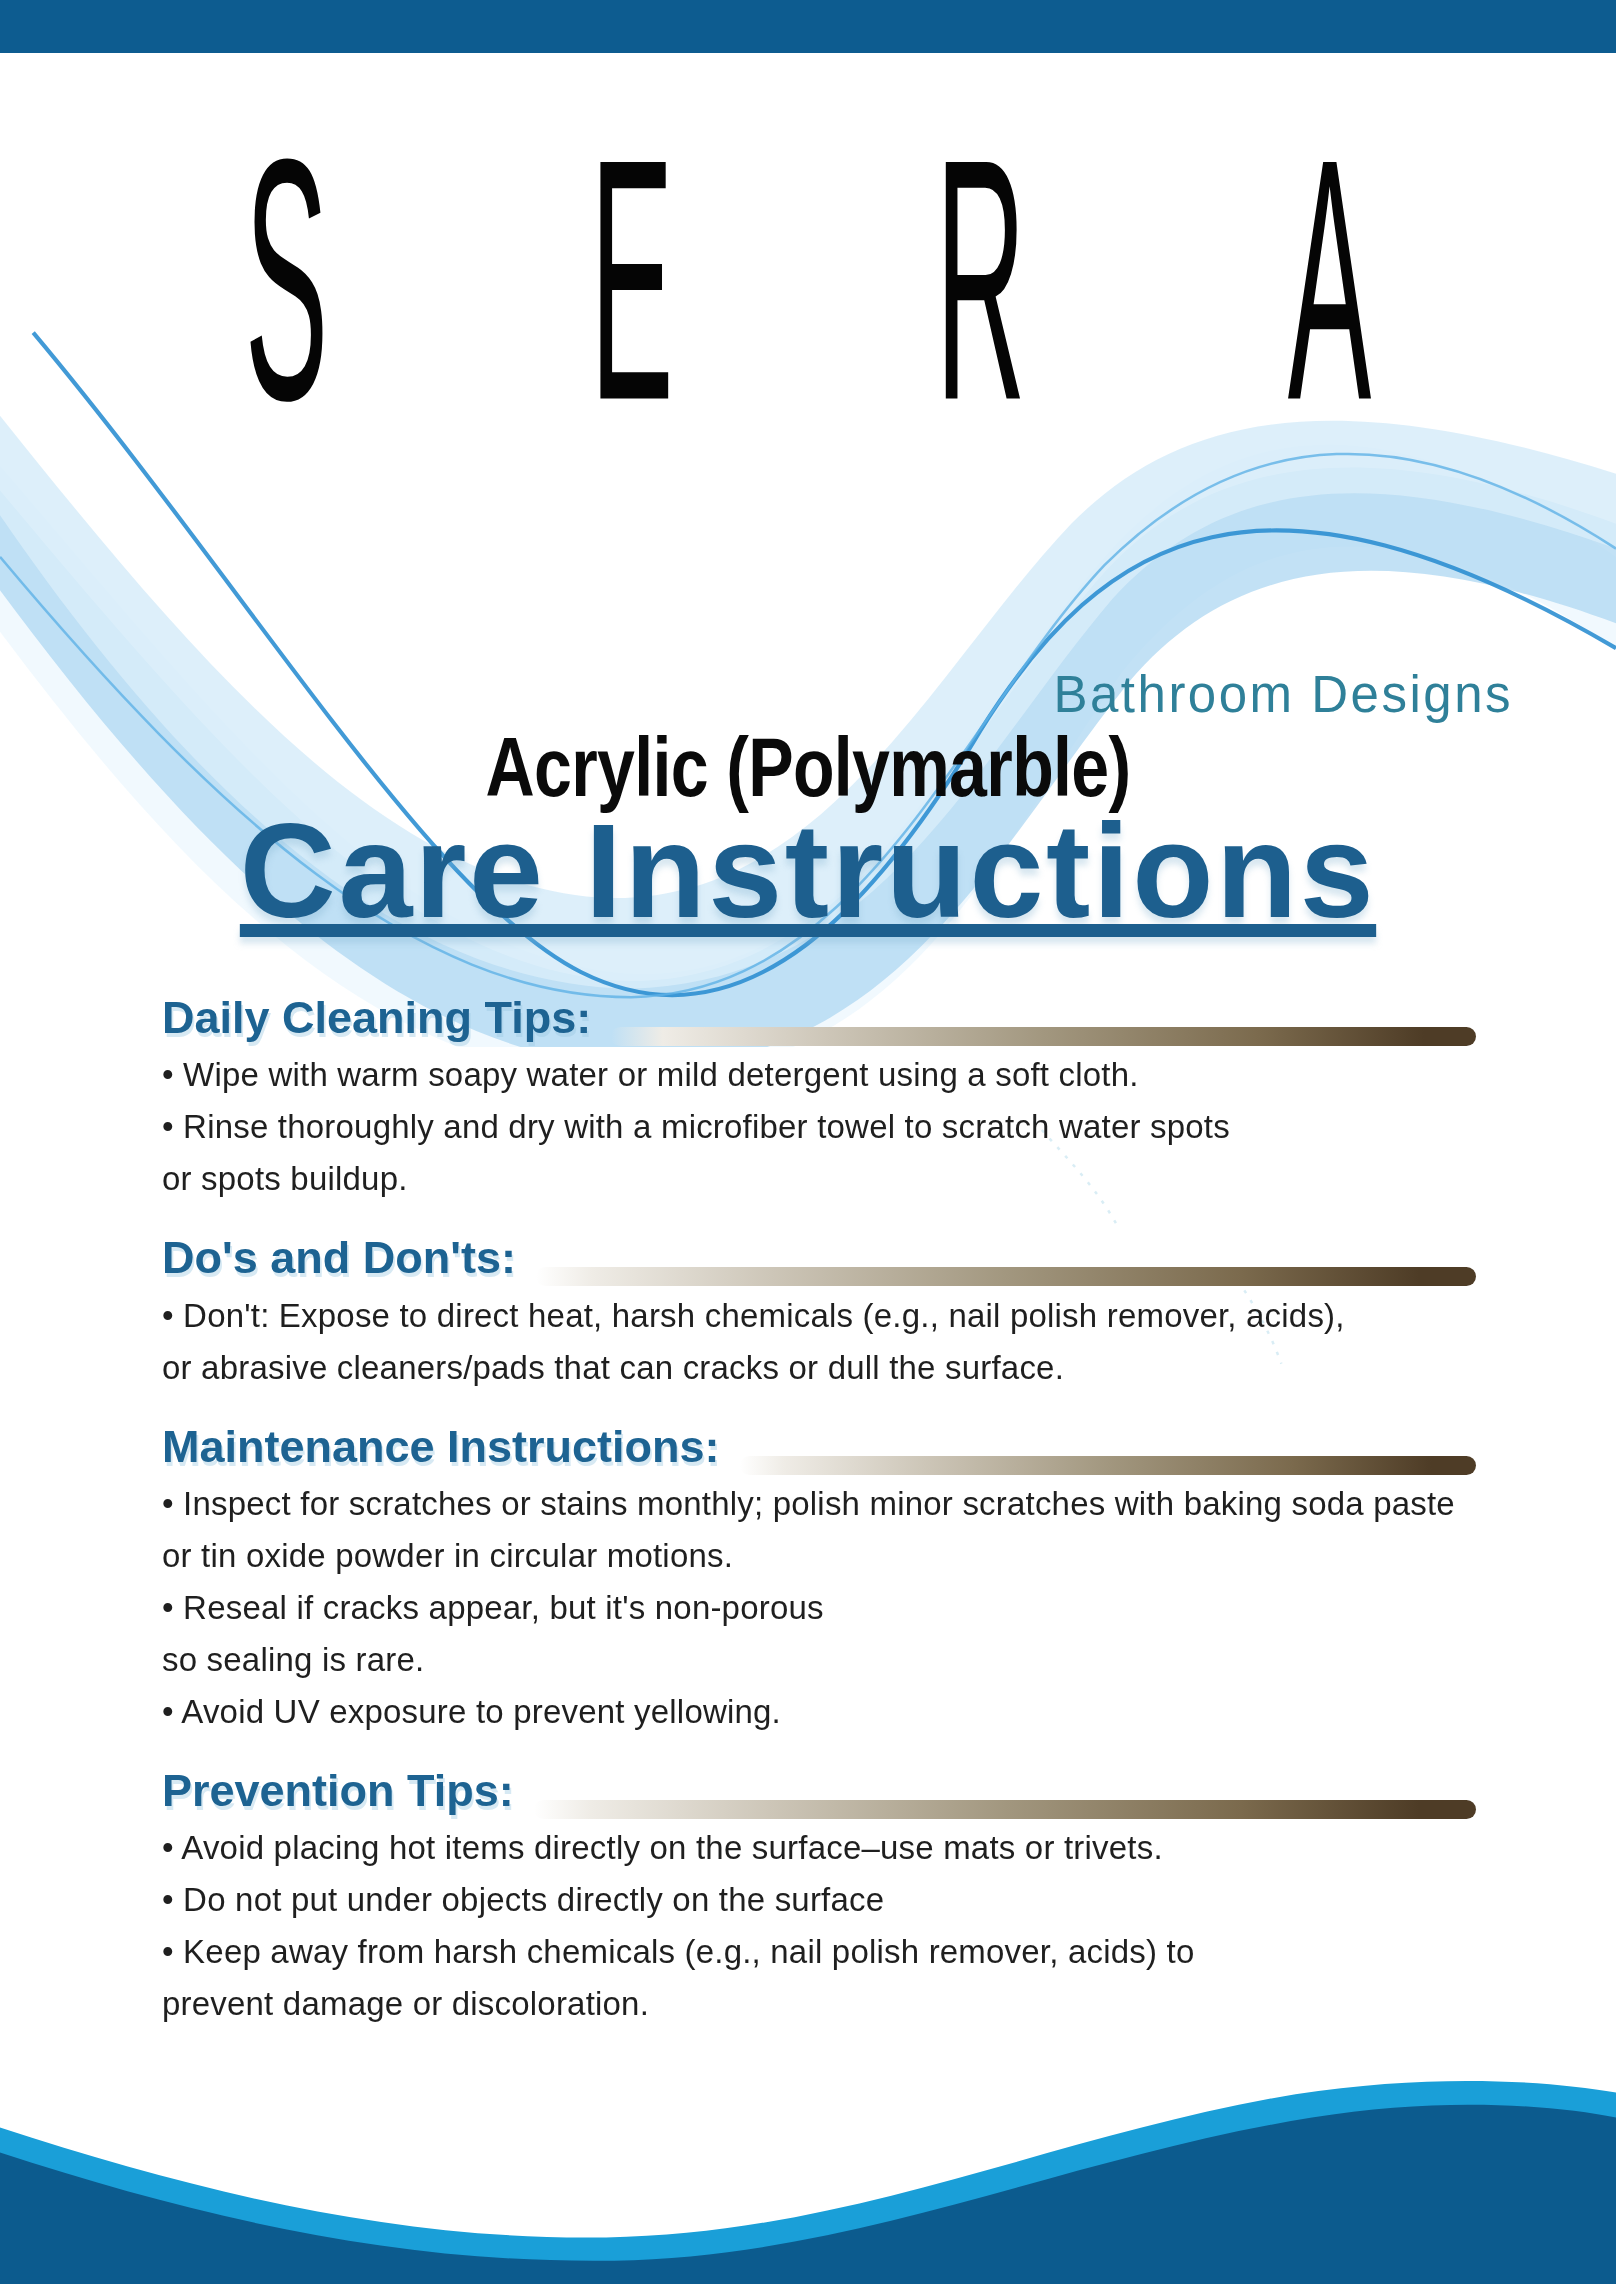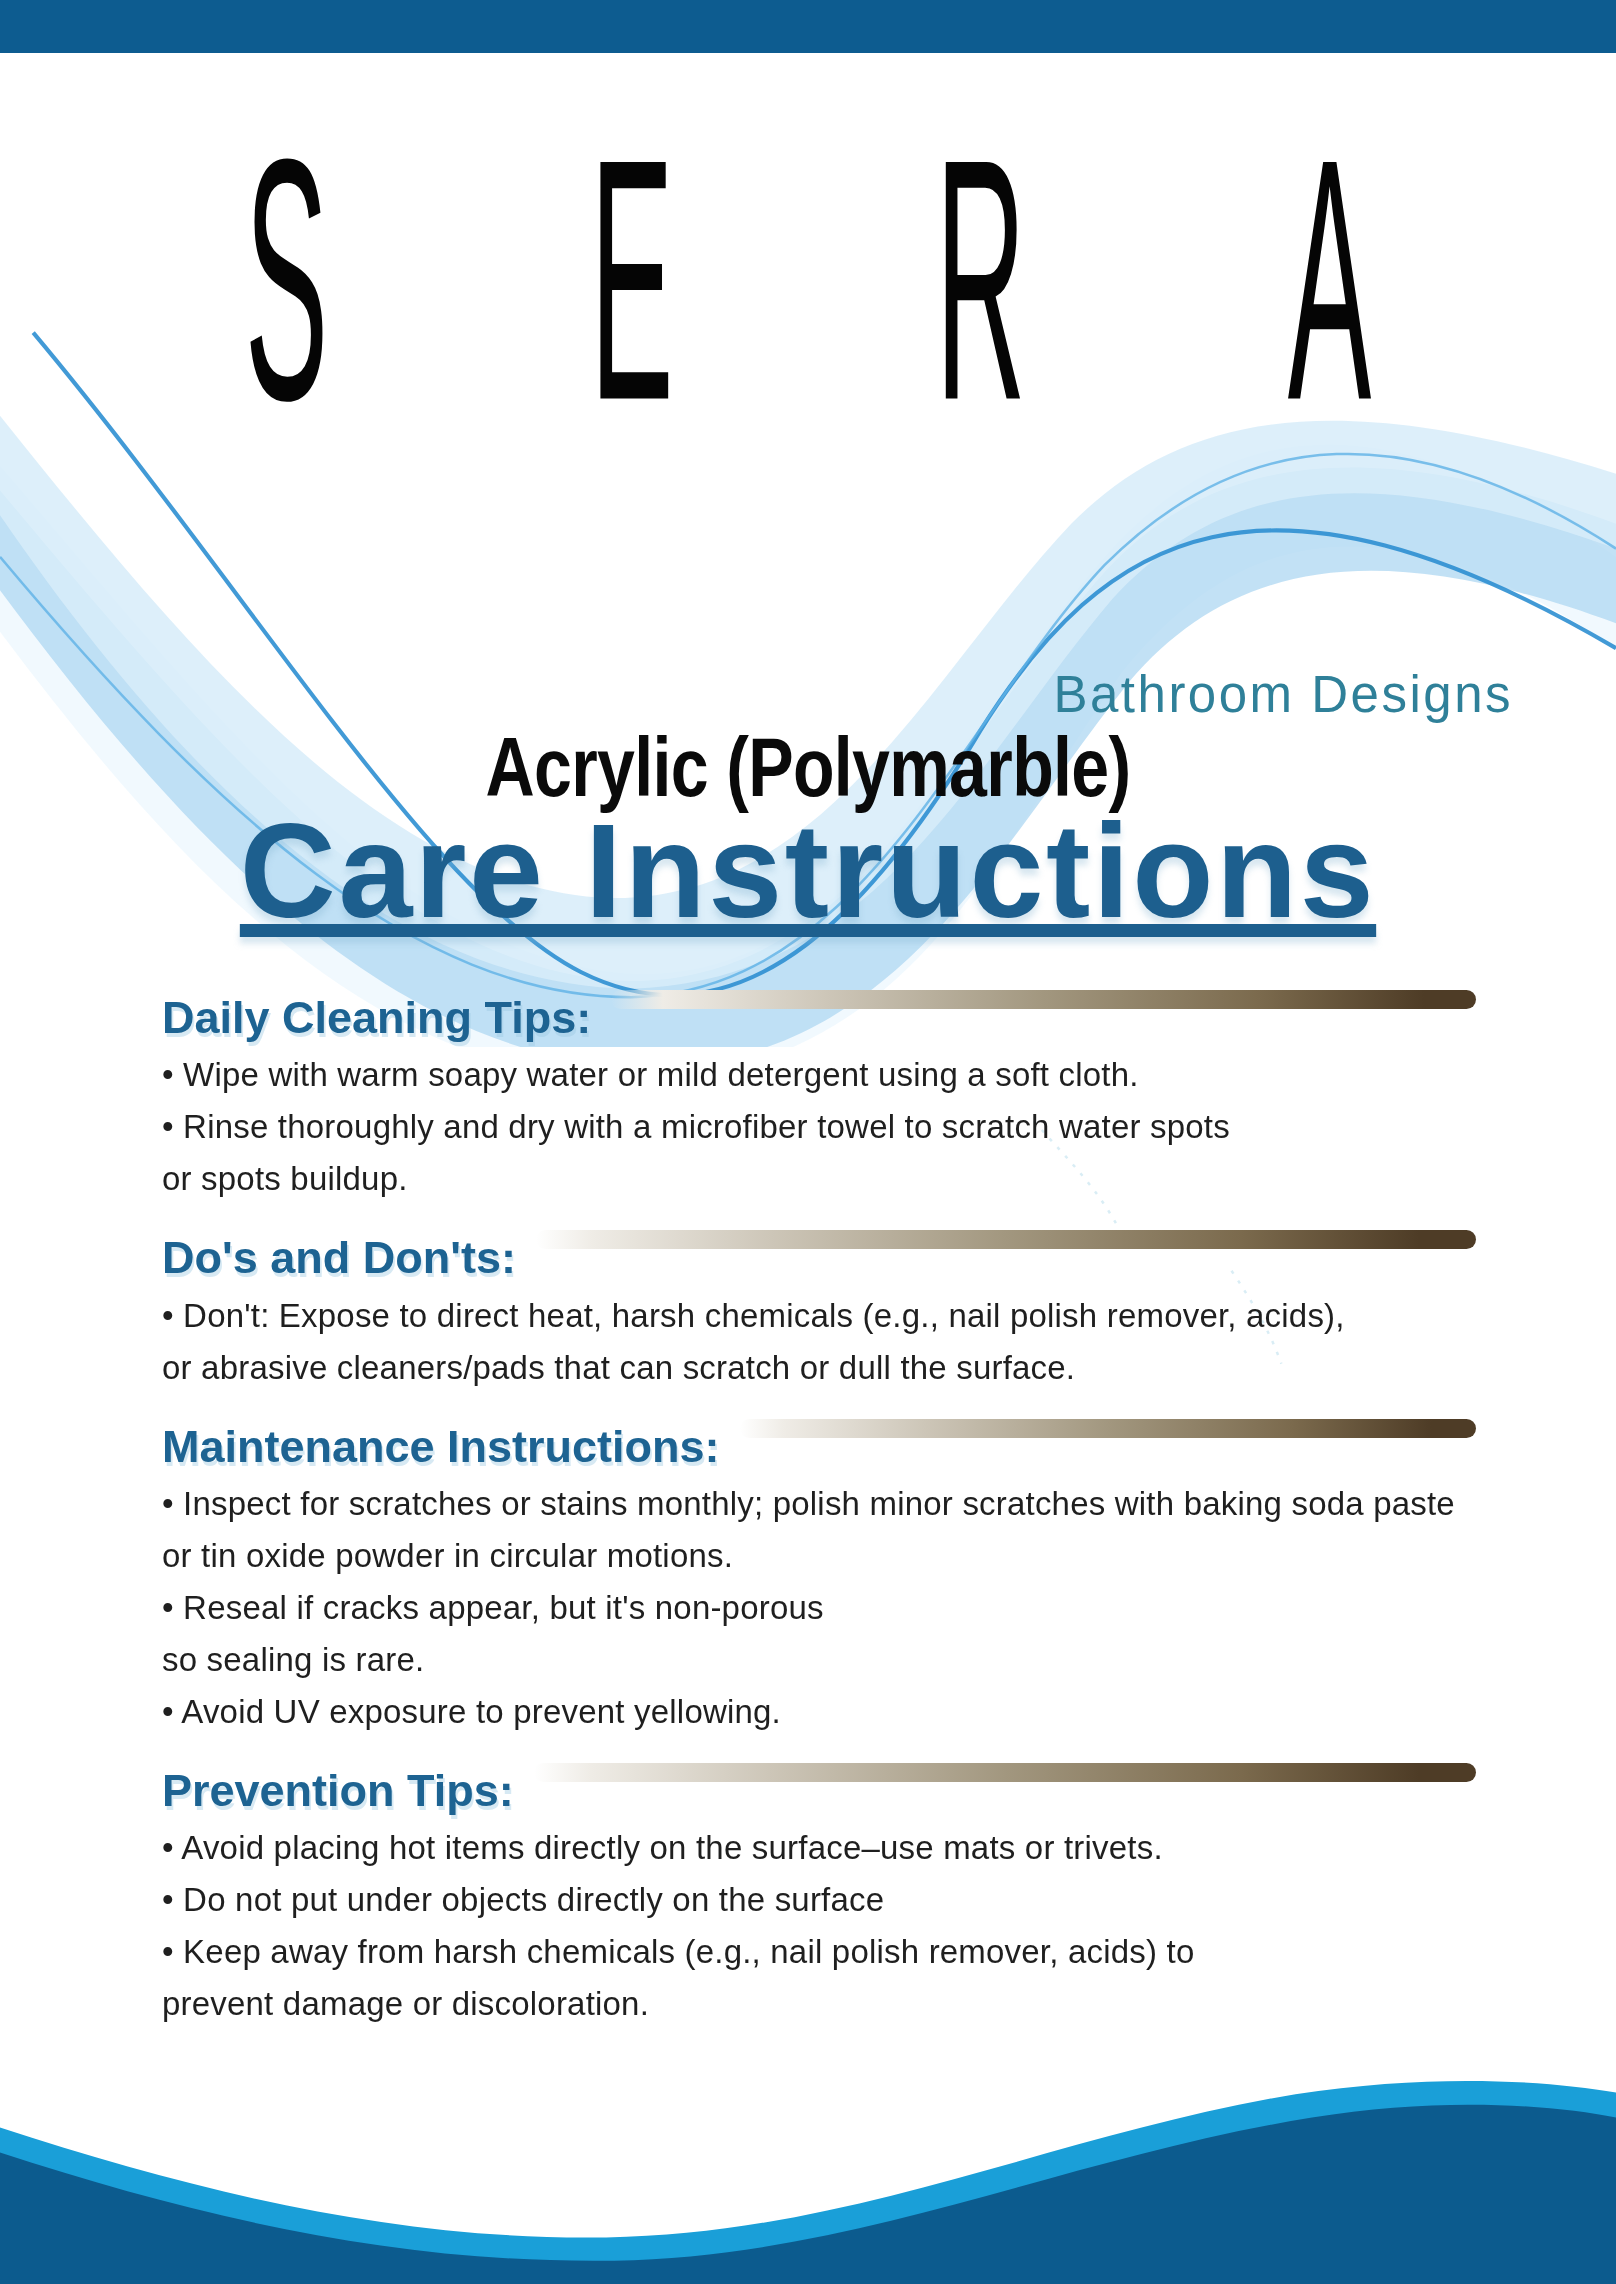--- a/index.html
+++ b/index.html
@@ -57,21 +57,21 @@
     text-shadow: 0 6.6px 6.6px rgba(125, 175, 205, 0.30);
     z-index: 3;
     text-decoration: underline;
   }
   .content {
     position: absolute; top: 990px; left: 162px; right: 140px;
     z-index: 3;
   }
   .section { margin-bottom: 25px; }
   .sec-head {
-    display: flex; align-items: flex-start; gap: 20px;
+    display: flex; align-items: flex-end; gap: 20px;
     height: 56px; margin-bottom: 3.3px;
   }
   .sec-title {
     margin: 0; white-space: nowrap;
     font-size: 45px; line-height: 56px; font-weight: 700;
     color: var(--heading, #1d6392);
     text-shadow: 1.7px 4.2px 0 rgba(154, 200, 224, 0.40);
   }
   .sec-bar {
     flex: 1; height: 19px; border-radius: 10px;
@@ -149,21 +149,21 @@
         </div>
     </section>
 
     <section class="section">
       <div class="sec-head">
         <h2 class="sec-title">Do's and Don'ts:</h2>
         <div class="sec-bar"></div>
       </div>
       <div class="sec-lines">
           <p class="line">• Don't: Expose to direct heat, harsh chemicals (e.g., nail polish remover, acids),</p>
-          <p class="line">or abrasive cleaners/pads that can scratch or dull the surface.</p>
+          <p class="line">or abrasive cleaners/pads that can cracks or dull the surface.</p>
         </div>
     </section>
 
     <section class="section">
       <div class="sec-head">
         <h2 class="sec-title">Maintenance Instructions:</h2>
         <div class="sec-bar"></div>
       </div>
       <div class="sec-lines">
           <p class="line">• Inspect for scratches or stains monthly; polish minor scratches with baking soda paste</p>

